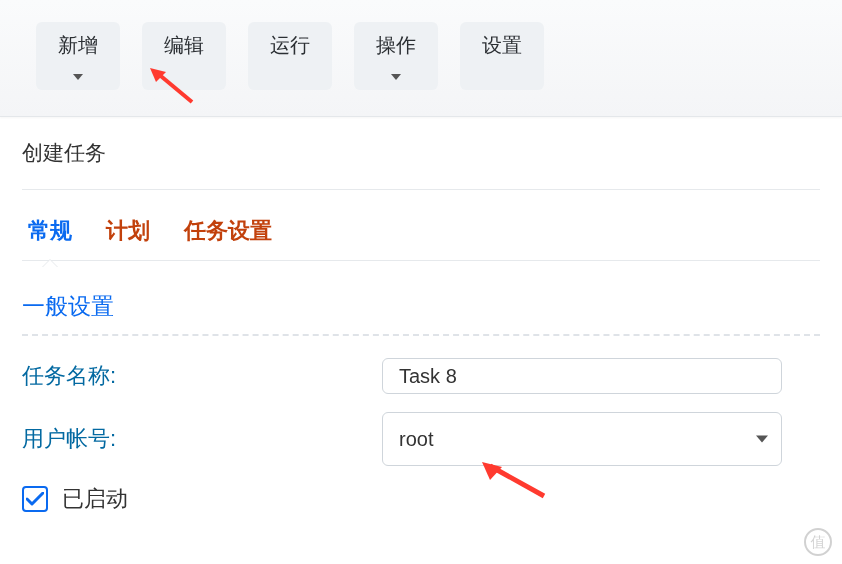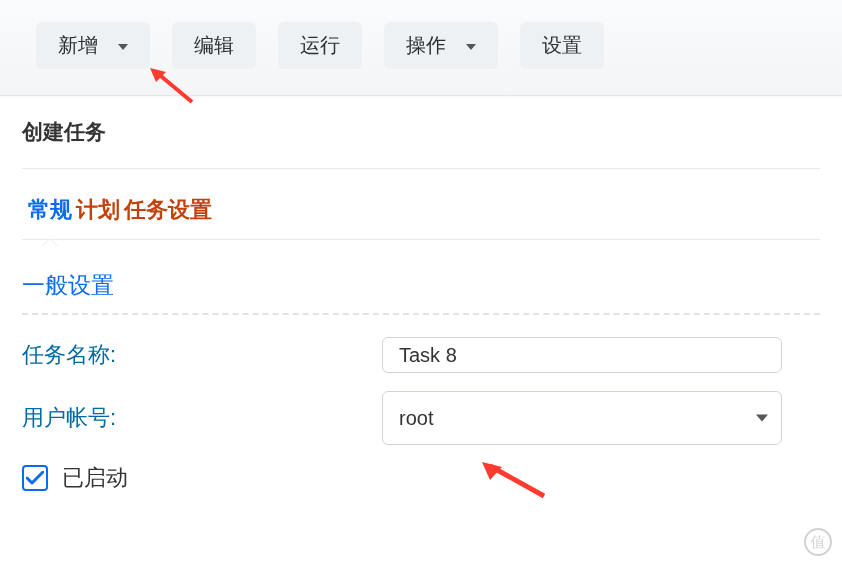--- a/index.html
+++ b/index.html
@@ -15,53 +15,55 @@
       display: flex;
       gap: 22px;
       padding: 22px 36px 26px 36px;
       background: linear-gradient(#fafbfc, #f4f5f7);
       border-bottom: 1px solid #e4e7ea;
       box-shadow: 0 1px 2px rgba(0,0,0,0.04);
     }
     .btn {
       display: inline-flex;
       align-items: center;
-      gap: 20px;
+      gap: 13px;
       padding: 10px 22px;
       background: #eef1f4;
       border: none;
       border-radius: 6px;
       font-size: 20px;
       color: #2b2f33;
       cursor: pointer;
+      flex-direction: column;
     }
     .btn .caret {
       width: 0;
       height: 0;
       border-left: 5px solid transparent;
       border-right: 5px solid transparent;
       border-top: 6px solid #555;
       margin-top: 2px;
     }
     .content {
       padding: 22px 22px 0 22px;
     }
     .page-title {
       font-size: 21px;
       color: #333;
-      font-weight: 700;
+      font-weight: 400;
       margin-bottom: 22px;
     }
     .hr {
       border: none;
       border-top: 1px solid #e6e9ec;
       margin-bottom: 24px;
     }
     .tabs {
       display: flex;
+      gap: 30px;
       border-bottom: 1px solid #e6e9ec;
       padding: 0 4px;
       margin-bottom: 30px;
       position: relative;
       align-items: flex-end;
     }
     .tab {
       font-size: 22px;
       font-weight: 600;
       color: #c2410c;

